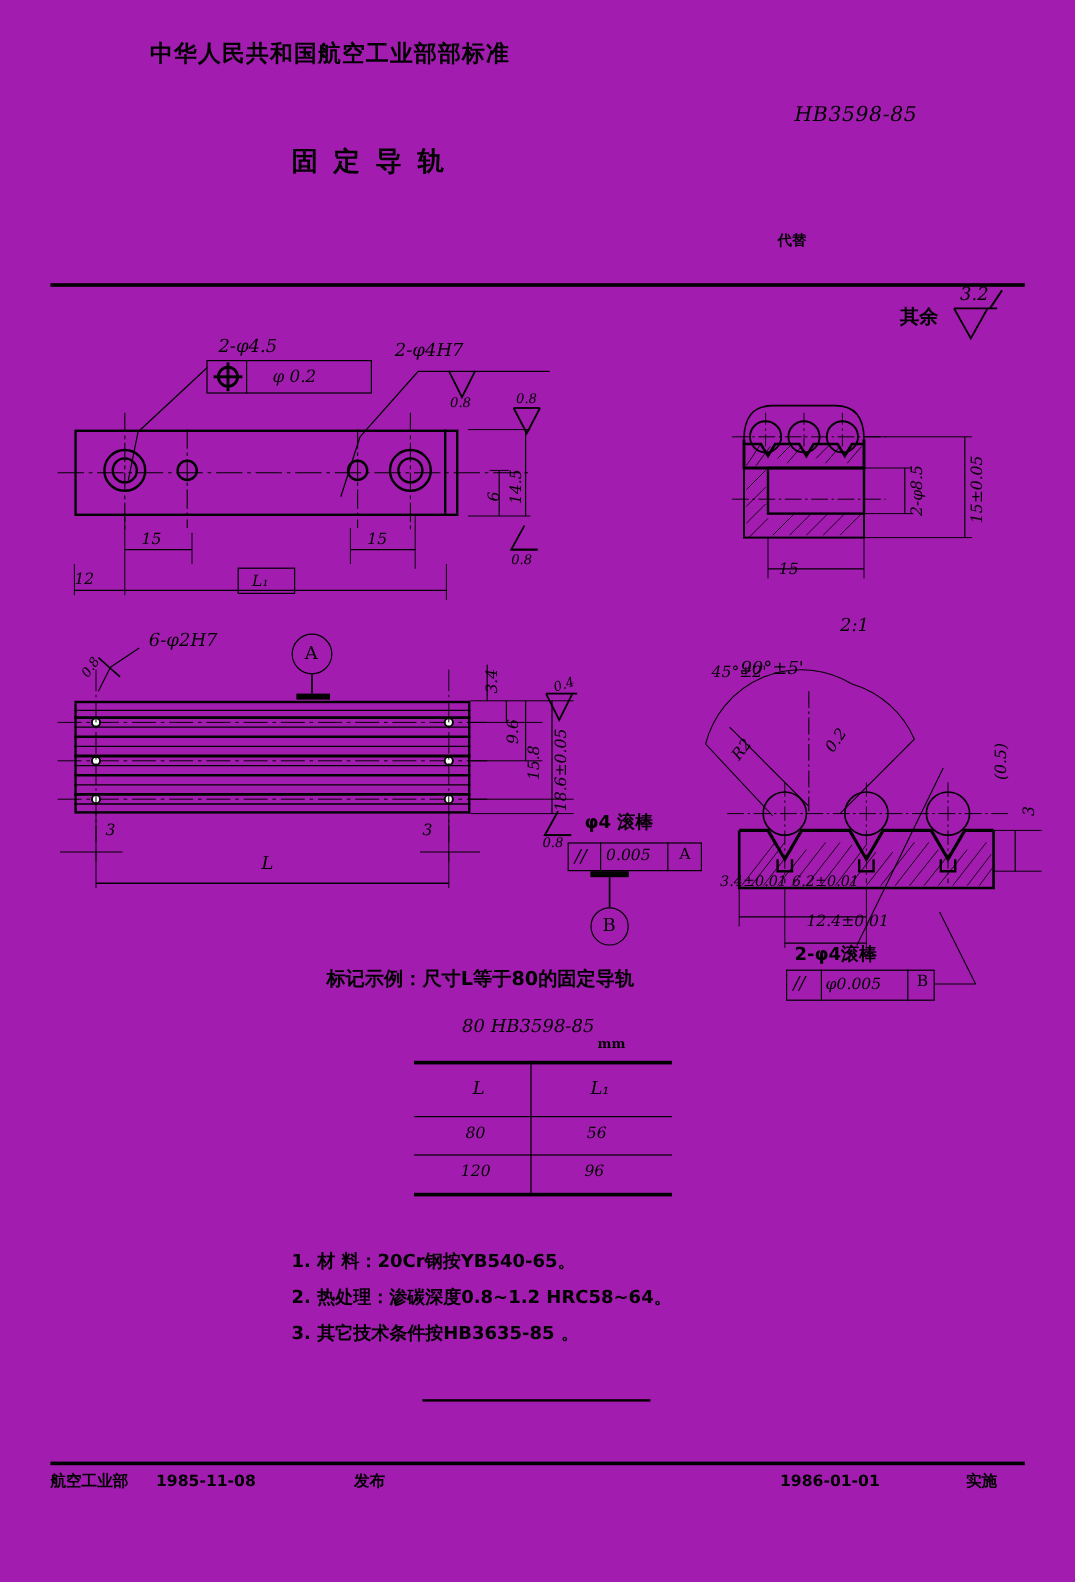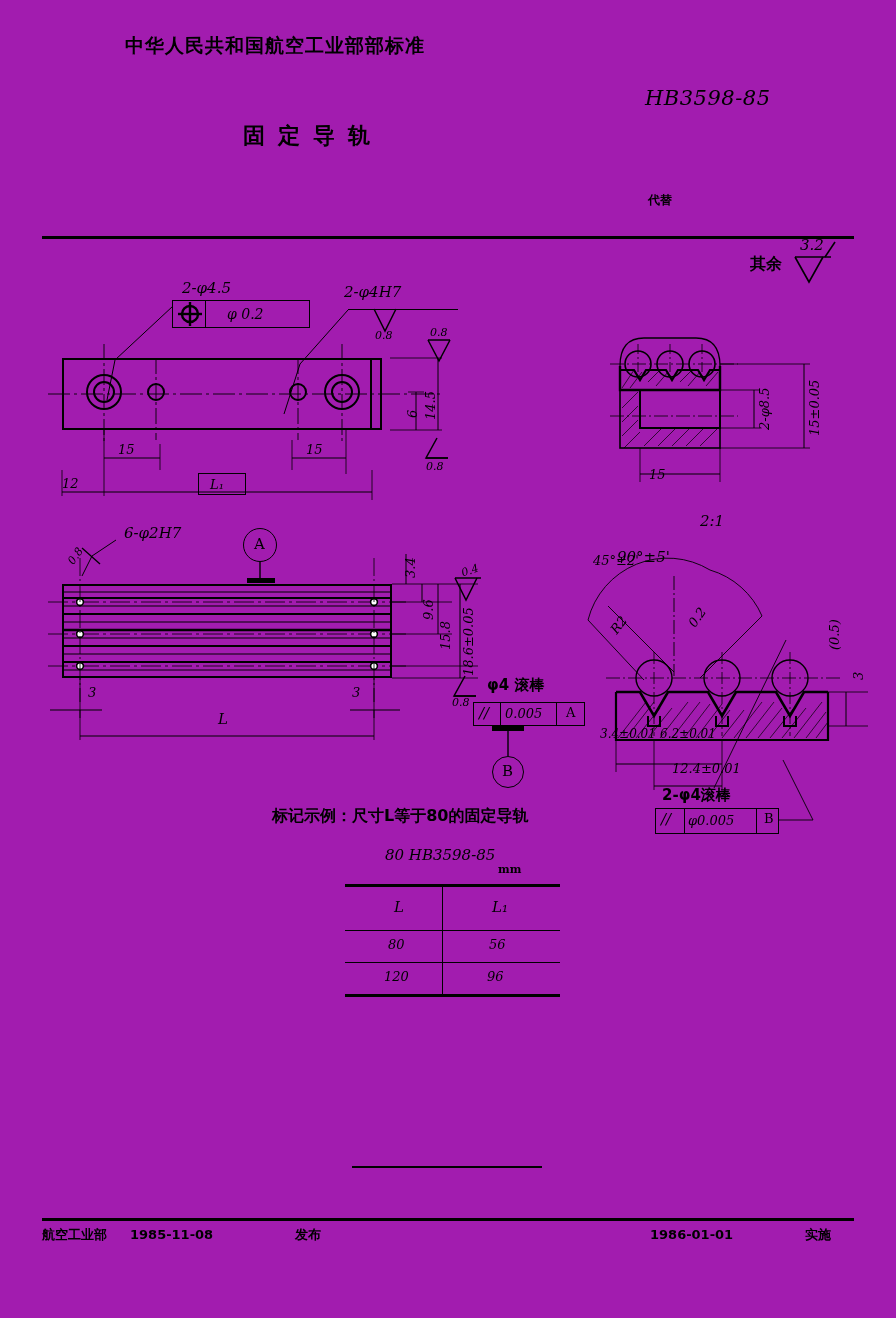--- a/index.html
+++ b/index.html
@@ -4,21 +4,21 @@
 <style>
   html,body{margin:0;padding:0;background:#fff;}
   body{width:896px;height:1318px;position:relative;
        font-family:"DejaVu Sans","Liberation Sans",sans-serif;
        color:#000;overflow:hidden;}
   .pg{position:absolute;inset:0;background:#a21caf;}
   .abs{position:absolute;}
   .t{position:absolute;white-space:nowrap;line-height:1;}
   .ser{font-family:"DejaVu Serif","Liberation Serif",serif;}
   .hdr-title{font-weight:bold;font-size:19px;letter-spacing:1px;}
-  .doc-no{font-size:21px;font-style:italic;letter-spacing:.5px;}
+  .doc-no{font-size:17px;font-style:italic;letter-spacing:.5px;margin-left:17px;}
   .doc-title{font-size:22px;letter-spacing:13px;font-weight:bold;}
   .replace{font-size:12px;font-weight:bold;margin-top:44px;}
   .rule{position:absolute;background:#000;}
   .dim{font-size:13px;font-style:italic;font-family:"DejaVu Serif","Liberation Serif",serif;}
   .dim.sm{font-size:11px;}
   .dim.lg{font-size:15px;}
   .cn{font-family:"DejaVu Sans","Liberation Sans",sans-serif;font-weight:bold;}
   .vert{transform-origin:left top;}
   .ln{position:absolute;background:#000;height:1px;}
   .lnv{position:absolute;background:#000;width:1px;}
@@ -62,21 +62,21 @@
       <line x1="14" y1="2" x2="14" y2="26" stroke="#000" stroke-width="2.4"></line>
       <line x1="2" y1="14" x2="26" y2="14" stroke="#000" stroke-width="2.4"></line>
     </svg>
     <div class="t dim" style="left:227px;top:307px;font-size:14px;">φ 0.2</div>
 
     <svg width="120" height="140" style="left:95px;top:300px;">
       <line x1="78" y1="6" x2="20" y2="60" stroke="#000" stroke-width="1"></line>
       <line x1="20" y1="60" x2="12" y2="100" stroke="#000" stroke-width="1"></line>
     </svg>
 
-    <div class="t dim lg" style="left:344px;top:285px;text-align:right;">2-φ4H7</div>
+    <div class="t dim lg" style="left:329px;top:285px;text-align:right;">2-φ4H7</div>
     <div class="ln" style="left:348px;top:309px;width:110px;"></div>
     <svg width="40" height="32" style="left:374px;top:309px;">
       <path d="M0,0 L11,22 L22,0" fill="none" stroke="#000" stroke-width="1.5"></path>
     </svg>
     <div class="t dim sm" style="left:375px;top:330px;">0.8</div>
 
     <svg width="120" height="130" style="left:276px;top:306px;">
       <line x1="72" y1="4" x2="24" y2="58" stroke="#000" stroke-width="1"></line>
       <line x1="24" y1="58" x2="8" y2="108" stroke="#000" stroke-width="1"></line>
     </svg>
@@ -432,20 +432,25 @@
 
     <div class="t dim lg" style="left:394px;top:900px;">L</div>
     <div class="t dim lg" style="left:492px;top:900px;">L₁</div>
 
     <div class="t dim" style="left:388px;top:938px;">80</div>
     <div class="t dim" style="left:489px;top:938px;">56</div>
     <div class="t dim" style="left:384px;top:970px;">120</div>
     <div class="t dim" style="left:487px;top:970px;">96</div>
   </div>
 
+  <div class="abs notes cn" style="left:243px;top:1036px;width:560px;">
+    <div>1.  材   料：20Cr钢按YB540-65。</div>
+    <div>2.  热处理：渗碳深度0.8~1.2  HRC58~64。</div>
+    <div>3.  其它技术条件按HB3635-85 。</div>
+  </div>
 
   <div class="rule" style="left:352px;top:1166px;width:190px;height:2.4px;"></div>
 
   <div class="rule" style="left:42px;top:1218px;width:812px;height:2.6px;"></div>
 
   <div class="t foot cn" style="left:42px;top:1228px;">航空工业部</div>
   <div class="t foot d" style="left:130px;top:1228px;">1985-11-08</div>
   <div class="t foot cn" style="left:295px;top:1228px;">发布</div>
   <div class="t foot d" style="left:650px;top:1228px;">1986-01-01</div>
   <div class="t foot cn" style="left:805px;top:1228px;">实施</div>

